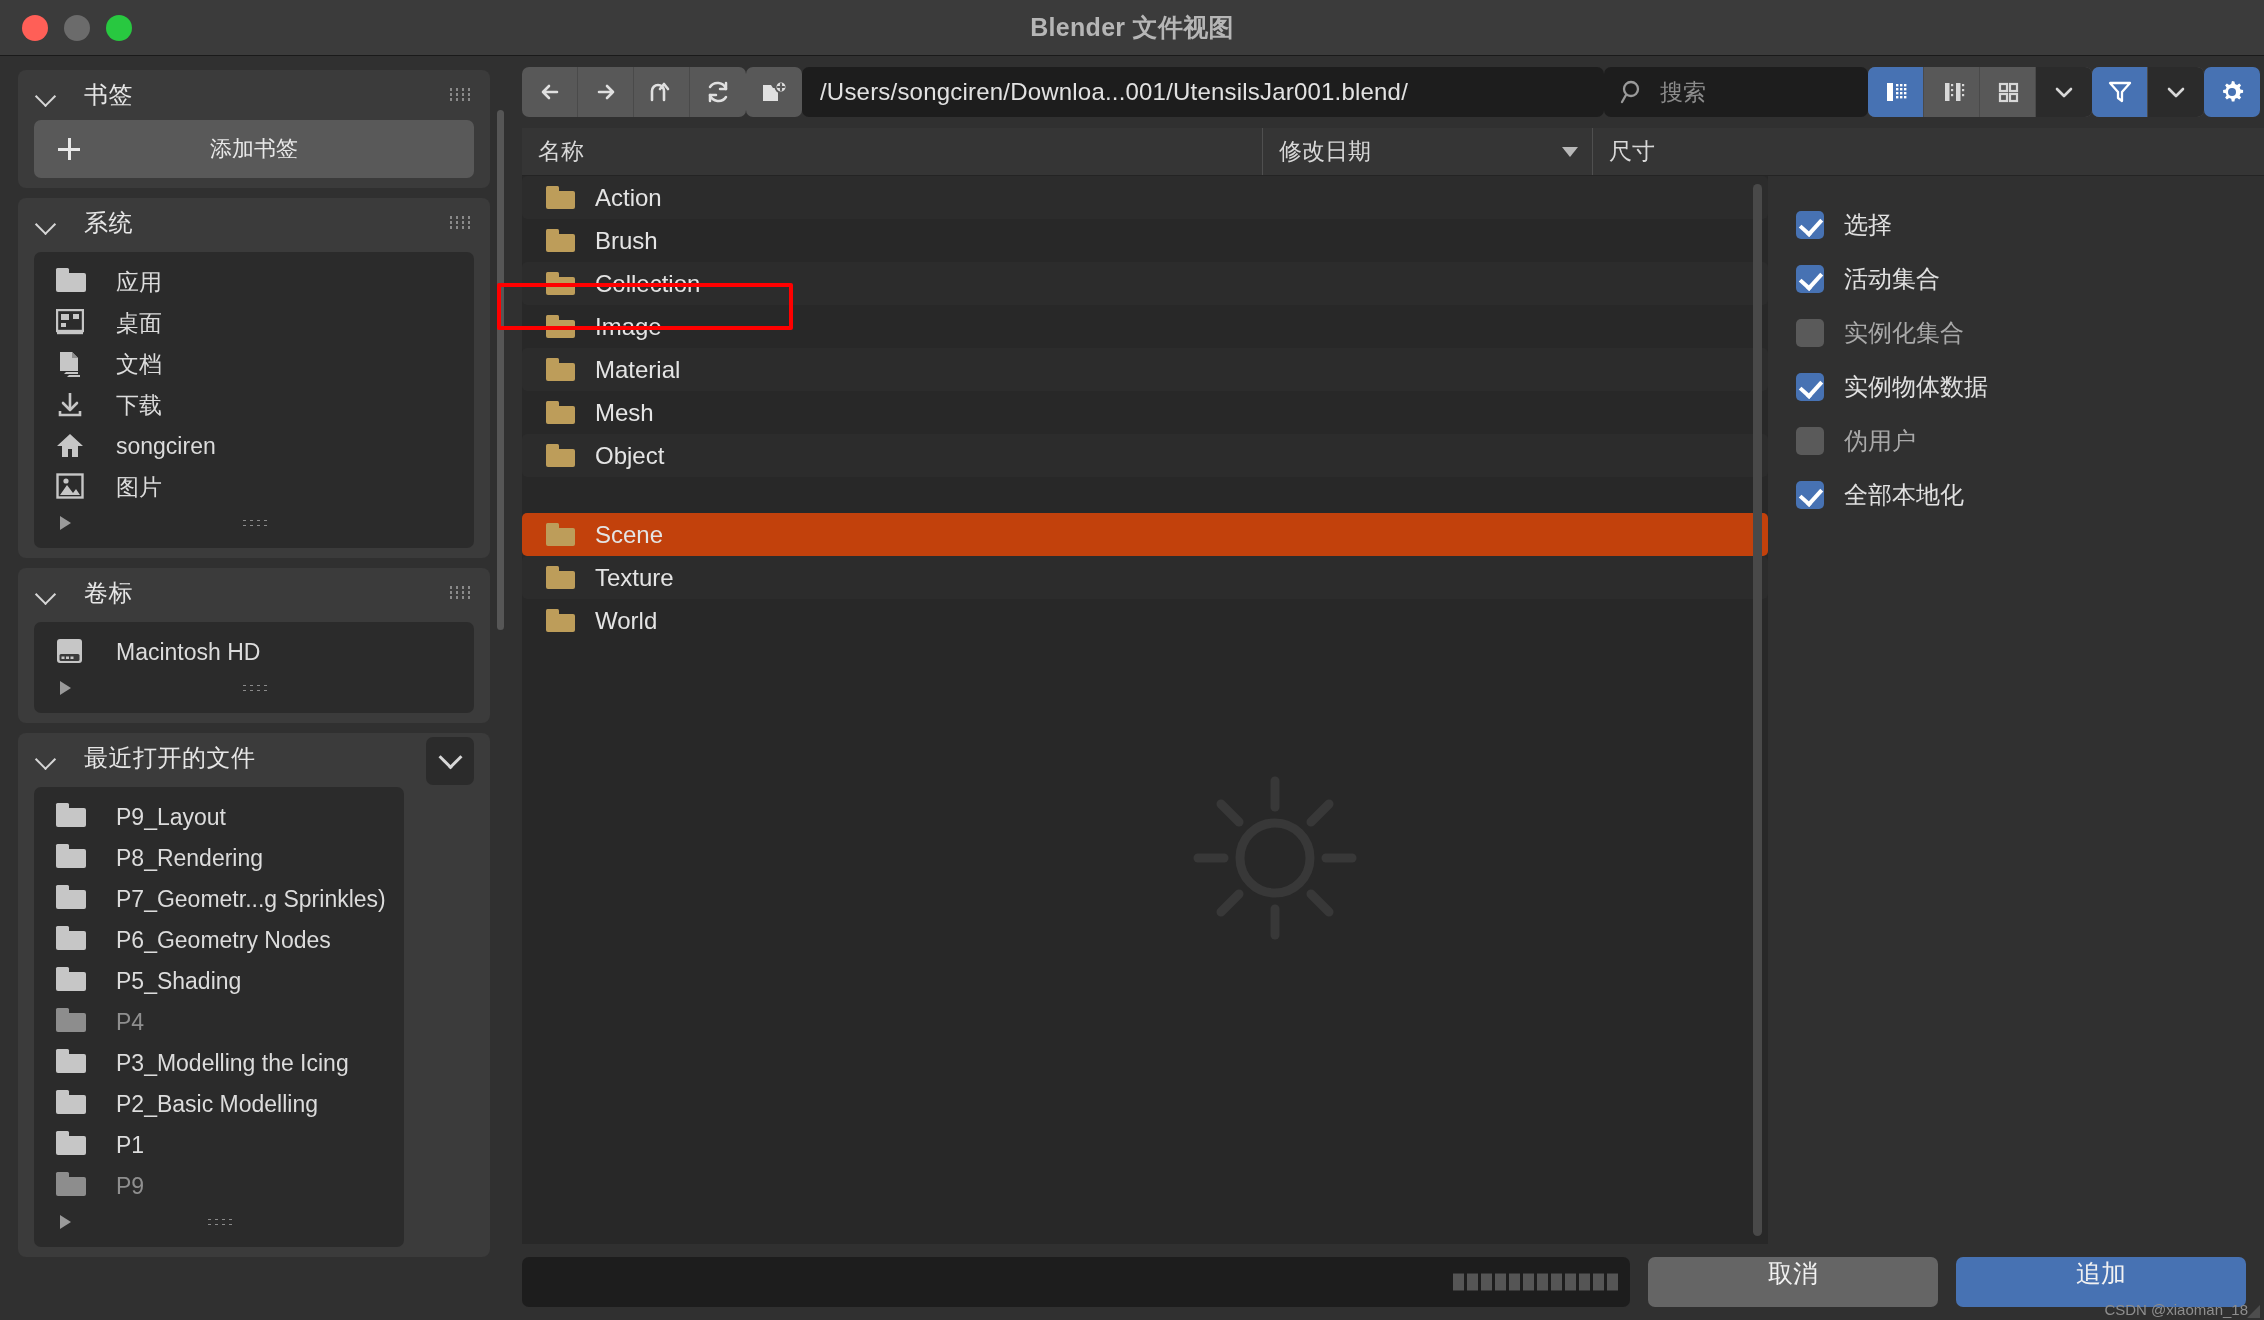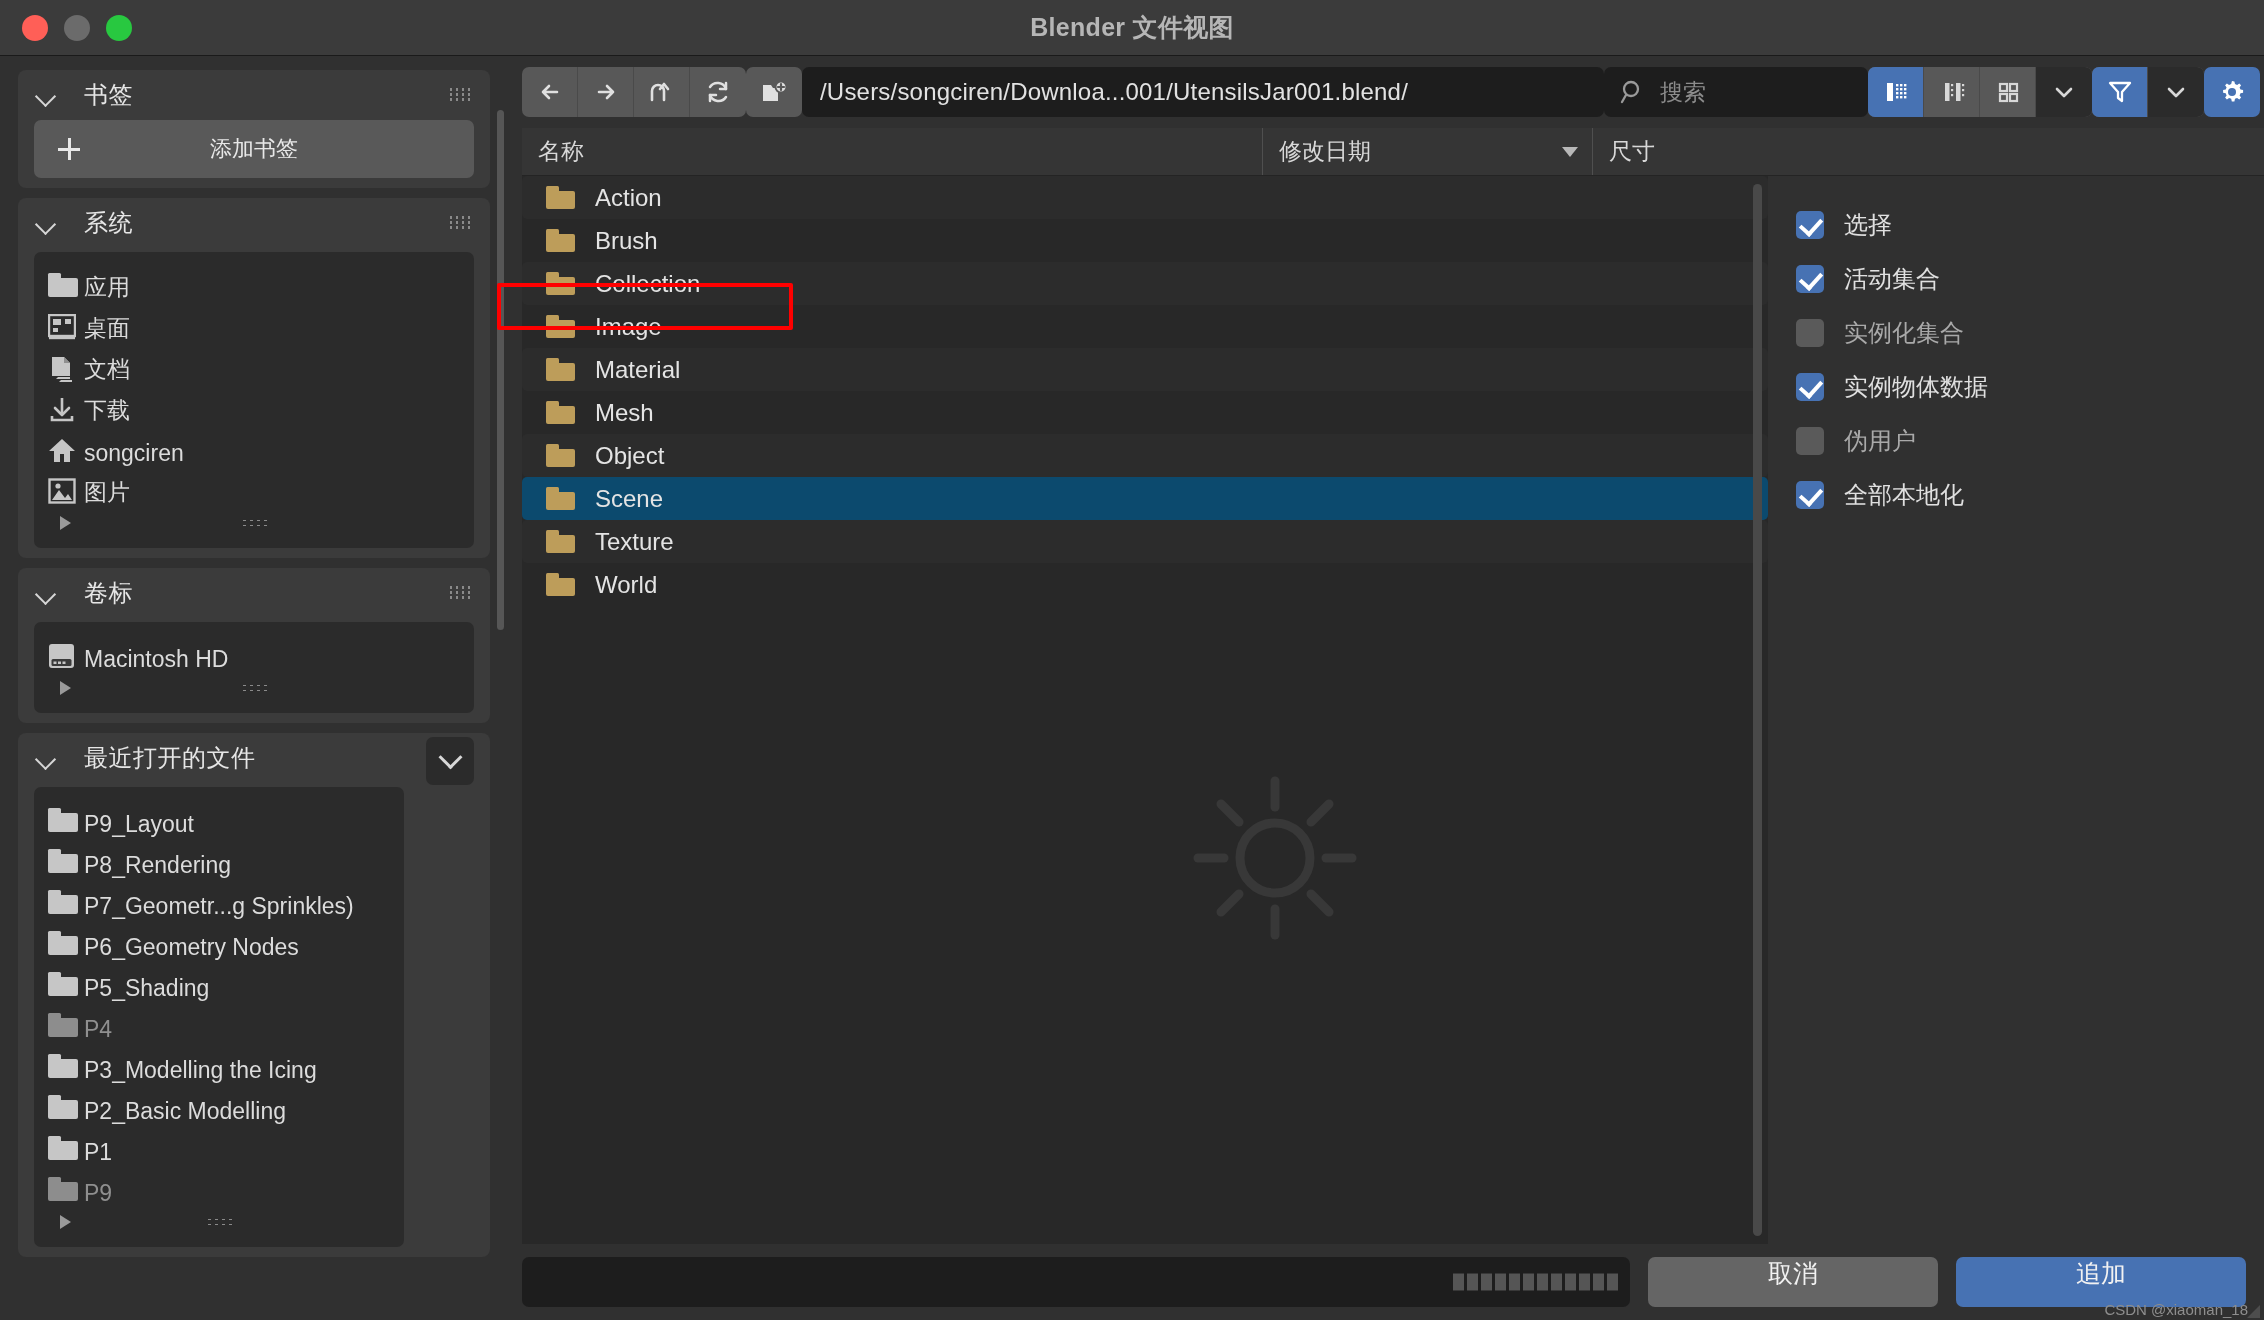--- a/index.html
+++ b/index.html
@@ -93,22 +93,22 @@
 
   .listbox {
     margin: 4px 16px 0 16px;
     background: #2b2b2b;
     border-radius: 7px;
     padding: 10px 0;
     overflow: hidden;
     position: relative;
   }
   .row {
-    height: 41px; display: flex; align-items: flex-end;
-    padding-left: 14px; gap: 6px;
+    height: 41px; display: flex; align-items: center;
+    padding-left: 22px; gap: 30px;
     color: #dcdcdc; font-size: 23px; white-space: nowrap;
   }
   .row.dim { color: #8f8f8f; }
   .row .ico { width: 30px; height: 30px; flex: 0 0 30px; position: relative; }
 
   .expander {
     height: 30px; display: flex; align-items: center;
     padding-left: 26px; position: relative;
   }
   .tri {
@@ -204,21 +204,21 @@
   #filearea { flex: 1; min-height: 0; display: flex; position: relative; }
   #filelist {
     flex: 1; background: #282828; margin-left: 14px; position: relative; overflow: hidden;
   }
   .frow {
     height: 43px; display: flex; align-items: center; gap: 20px;
     padding-left: 24px; color: #e4e4e4; font-size: 24px;
     position: relative; border-radius: 5px;
   }
   .frow:nth-child(odd) { background: #2c2c2c; }
-  .frow.sel { background: #0c4a6e; }
+  .frow.sel { background: #c2410c; margin-top: 36px; }
   .ffold { width: 29px; height: 23px; position: relative; flex: 0 0 29px; }
   .ffold:before {
     content: ""; position: absolute; left: 0; top: 0;
     width: 13px; height: 5px; background: #bd9d5a; border-radius: 1.5px 1.5px 0 0;
   }
   .ffold:after {
     content: ""; position: absolute; left: 0; top: 5px;
     width: 29px; height: 18px; background: #bd9d5a; border-radius: 0 2px 2px 2px;
   }
 

